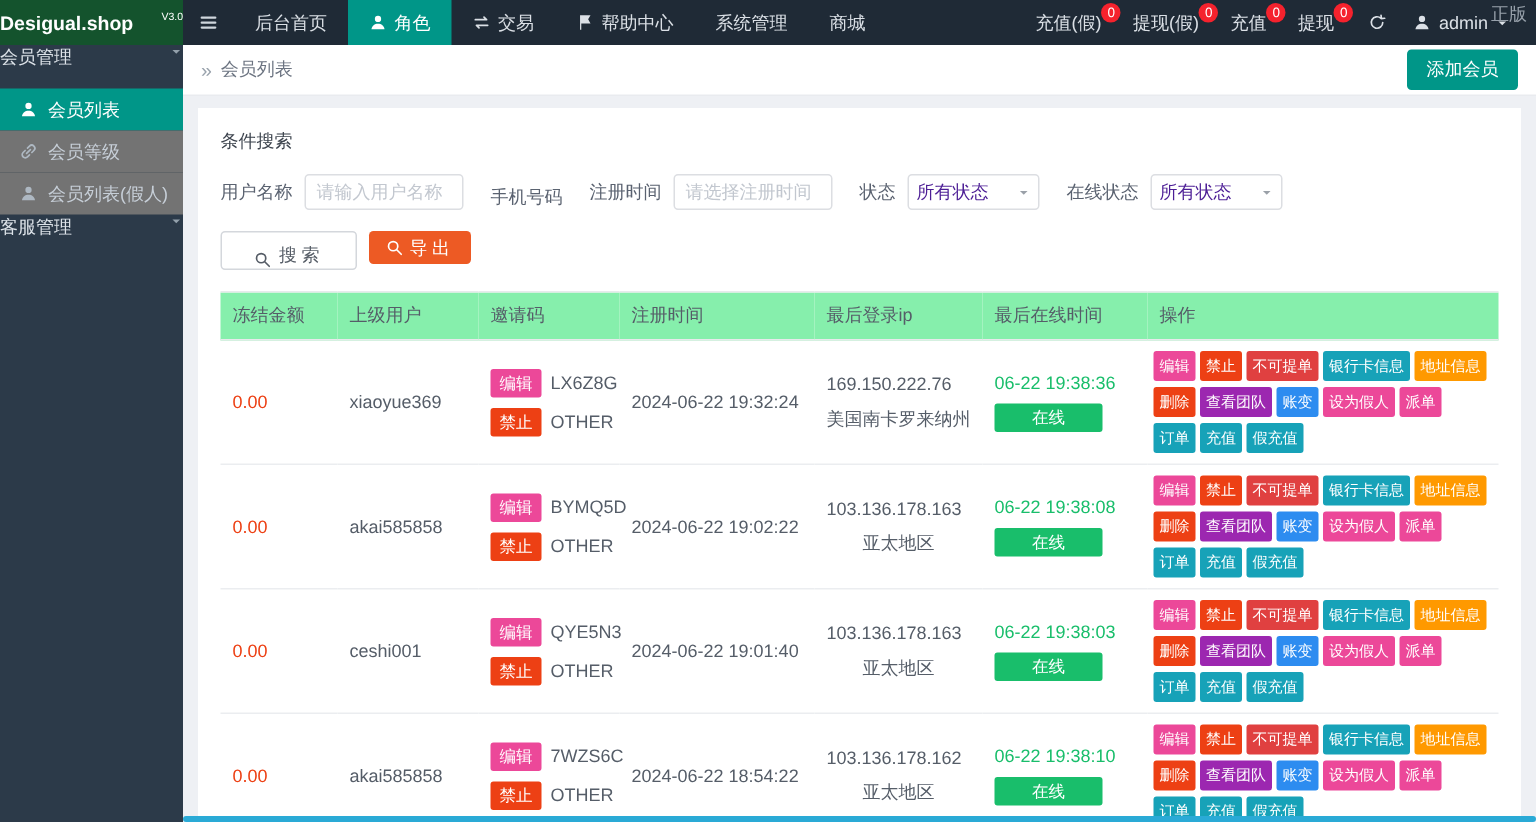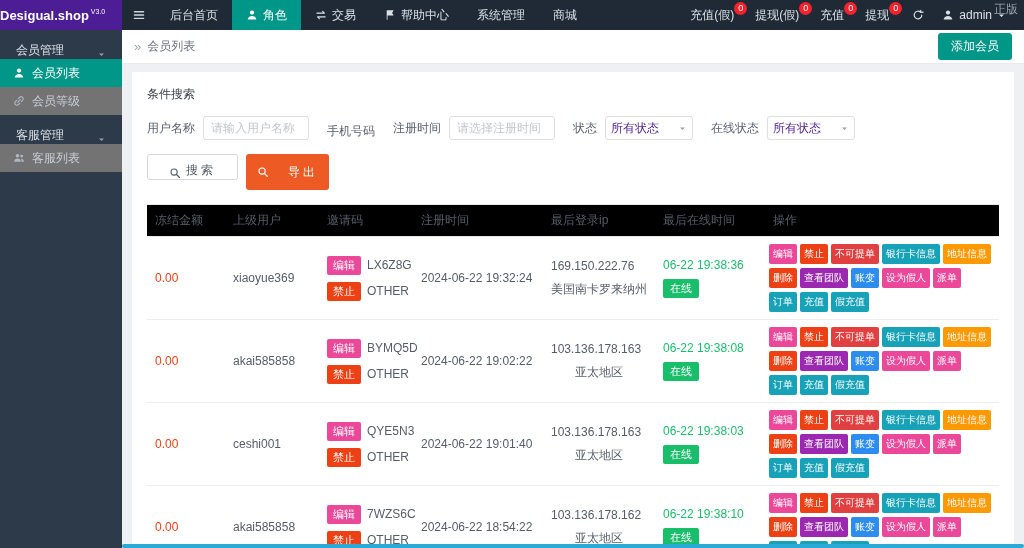--- a/index.html
+++ b/index.html
@@ -2,36 +2,36 @@
 <html><head>
 <meta charset="utf-8">
 <style>
   * { margin:0; padding:0; box-sizing:border-box; }
   html,body { width:1024px; height:548px; }
   body { font-family:"Liberation Sans","DejaVu Sans",sans-serif; background:#eef0f4; }
   .app { position:relative; width:1024px; height:548px; overflow:hidden; background:#eef0f4; }
 
   
   .navbar { position:absolute; top:0; left:0; right:0; height:30px; background:#1f2a36; display:flex; align-items:stretch; color:#dbe0e6; z-index:5; }
-  .logo { width:122px; min-width:122px; background:#4c1d95; color:#fff; font-size:13px; font-weight:bold; display:flex; align-items:center; justify-content:flex-start; }
+  .logo { width:122px; min-width:122px; background:#14532d; color:#fff; font-size:13px; font-weight:bold; display:flex; align-items:center; justify-content:space-between; }
   .logo sup { font-size:7px; font-weight:normal; margin:-7px 0 0 2px; }
   .nav-burger { width:34px; display:flex; align-items:center; justify-content:center; cursor:pointer; color:#cfd6dd; }
   .nav-menu { display:flex; }
   .nav-item { display:flex; align-items:center; gap:5px; padding:0 14px; font-size:12px; cursor:pointer; white-space:nowrap; }
   .nav-item.active { background:#009688; color:#fff; }
   .nav-right { margin-left:auto; display:flex; align-items:center; padding-right:10px; }
   .nav-pill { position:relative; height:28px; display:flex; align-items:center; padding:0 13px 0 8px; font-size:12px; cursor:pointer; white-space:nowrap; }
   .nav-badge { position:absolute; top:1px; right:0; min-width:13px; height:13px; border-radius:7px; background:#f5222d; color:#fff; font-size:9px; line-height:13px; text-align:center; padding:0 2px; }
   .nav-refresh { padding:0 10px; display:flex; align-items:center; cursor:pointer; }
   .nav-user { display:flex; align-items:center; gap:5px; padding:0 8px; font-size:12px; cursor:pointer; }
   .watermark { position:absolute; top:1px; right:6px; font-size:12px; color:#98a1ab; z-index:6; }
 
   
   .sidebar { position:absolute; top:30px; left:0; bottom:0; width:122px; background:#2c3a49; z-index:4; }
-  .side-parent { height:29px; display:flex; align-items:flex-end; justify-content:space-between; padding:0 16px; color:#dde3e9; font-size:12px; cursor:pointer; }
+  .side-parent { height:29px; display:flex; align-items:flex-start; justify-content:space-between; padding:0 0; color:#dde3e9; font-size:12px; cursor:pointer; }
   .side-parent .icon { color:#93a0ab; }
   .side-child { height:28px; display:flex; align-items:center; gap:7px; padding-left:13px; font-size:12px; color:#c7cfd8; background:#737373; cursor:pointer; }
   .side-child .icon { color:#aeb8c2; }
   .side-child.active { background:#009688; color:#fff; }
   .side-child.active .icon { color:#fff; }
 
   
   .main { position:absolute; left:122px; top:30px; right:0; bottom:0; background:#eef0f4; overflow:hidden; }
   .bc-bar { height:34px; background:#fff; border-bottom:1px solid #e9ebef; display:flex; align-items:center; justify-content:space-between; padding:0 12px; }
   .breadcrumb { display:flex; align-items:center; gap:6px; font-size:12px; color:#6b7380; }
@@ -42,33 +42,33 @@
   .card { margin:8px 10px 0; background:#fff; padding:12px 15px 0; }
   .search-title { font-size:12px; color:#3c434d; margin:2px 0 13px; }
   .filters { display:flex; align-items:flex-end; gap:18px; font-size:12px; color:#5a6270; }
   .filter { display:flex; align-items:center; gap:8px; white-space:nowrap; }
   .f-input { width:106px; height:24px; border:1px solid #dcdee2; border-radius:3px; padding:0 7px; font-size:12px; color:#515a6e; outline:none; font-family:inherit; }
   .f-input::placeholder { color:#c2c7cf; }
   .sel { width:88px; height:24px; border:1px solid #dcdee2; border-radius:3px; background:#fff; display:flex; align-items:center; justify-content:space-between; padding:0 5px; color:#4c1d95; cursor:pointer; }
   .sel .icon { color:#9aa0a8; }
   .btns-row { display:flex; gap:8px; margin-top:14px; }
   .search-btn { display:flex; align-items:flex-end; gap:5px; background:#fff; border:1px solid #d4d7dc; border-radius:3px; height:26px; padding:0 21px; font-size:12px; color:#555c66; letter-spacing:3px; cursor:pointer; font-family:inherit; }
-  .export-btn { display:flex; align-items:center; gap:19px; background:#ed5a24; border:none; border-radius:3px; height:36px; padding:0 11px; font-size:12px; color:#fff; letter-spacing:3px; cursor:pointer; font-family:inherit; }
+  .export-btn { display:flex; align-items:center; gap:4px; background:#ed5a24; border:none; border-radius:3px; height:22px; padding:0 11px; font-size:12px; color:#fff; letter-spacing:3px; cursor:pointer; font-family:inherit; }
 
   
   .tbl { border-collapse:collapse; width:100%; margin-top:14px; table-layout:fixed; }
-  .tbl th { background:#000000; border-top:1px solid #e8eaec; border-bottom:1px solid #e8eaec; font-weight:normal; color:#555d68; font-size:12px; text-align:left; padding:7px 8px; white-space:nowrap; }
+  .tbl th { background:#86efac; border-top:1px solid #e8eaec; border-bottom:1px solid #e8eaec; font-weight:normal; color:#555d68; font-size:12px; text-align:left; padding:7px 8px; white-space:nowrap; }
   .tbl td { border-bottom:1px solid #ebedf0; padding:7px 8px; font-size:12px; color:#555d68; vertical-align:middle; }
   .amount { color:#ed4014; }
   .mini-btn { display:inline-block; border:none; border-radius:2px; color:#fff; font-size:11px; padding:2px 6px; cursor:pointer; font-family:inherit; white-space:nowrap; }
   .invite-line { display:flex; align-items:center; gap:6px; }
   .invite-line + .invite-line { margin-top:7px; }
   .ip-line2 { margin-top:8px;text-align:center; }
   .time-green { color:#19be6b; }
-  .status-badge { display:inline-block; margin-top:7px; color:#fff; border-radius:2px; font-size:11px; padding:2px 7px; }
+  .status-badge { display:inline-block; margin-top:7px; color:#fff; border-radius:2px; font-size:11px; padding:2px 25px; }
   .badge-on { background:#19be6b; }
   .ops-cell { padding:7px 4px !important; }
   .ops-line { display:flex; gap:3px; }
   .ops-line + .ops-line { margin-top:4px; }
   .op-btn { border:none; border-radius:2px; color:#fff; font-size:10px; padding:3px 4px; cursor:pointer; white-space:nowrap; font-family:inherit; }
   .b-green { background:#ec4899; }
   .b-red { background:#ed4014; }
   .b-crimson { background:#e04040; }
   .b-teal { background:#17a2b8; }
   .b-orange { background:#ff9900; }
@@ -203,38 +203,36 @@
           <span>会员列表</span>
         </div>
         <div class="side-child">
           <span class="icon">
             <svg viewBox="0 0 16 16" class="stroke">
               <path d="M6.3 9.7l3.4-3.4M8.9 11l-1.8 1.8a2.6 2.6 0 0 1-3.9-3.9L5 7.1M11 8.9l1.8-1.8a2.6 2.6 0 0 0-3.9-3.9L7.1 5"></path>
             </svg>
           </span>
           <span>会员等级</span>
         </div>
+        <div class="side-child">
+          <span class="icon">
+            <svg viewBox="0 0 16 16">
+              <circle cx="8" cy="4.8" r="2.8"></circle>
+              <path d="M2.2 14c.4-3 2.8-4.8 5.8-4.8s5.4 1.8 5.8 4.8z"></path>
+            </svg>
+          </span>
+          <span>会员列表(假人)</span>
+        </div>
         <div class="side-parent">
           <span>客服管理</span>
           <span class="icon caret">
             <svg viewBox="0 0 16 16">
               <path d="M3.5 6l4.5 4.5L12.5 6z"></path>
             </svg>
           </span>
-        </div>
-        <div class="side-child">
-          <span class="icon">
-            <svg viewBox="0 0 16 16">
-              <circle cx="6" cy="5" r="2.4"></circle>
-              <path d="M1.5 13c.3-2.6 2.2-4.2 4.5-4.2s4.2 1.6 4.5 4.2z"></path>
-              <circle cx="11.6" cy="5.4" r="1.9"></circle>
-              <path d="M10.8 9.1c2.1.1 3.5 1.5 3.8 3.9h-3.2z"></path>
-            </svg>
-          </span>
-          <span>客服列表</span>
         </div>
       </div>
   </aside>
 
   <main class="main">
     <div class="bc-bar">
       <div class="breadcrumb">
         <span class="bc-sep">»</span>
         <span class="bc-cur">会员列表</span>
       </div>

